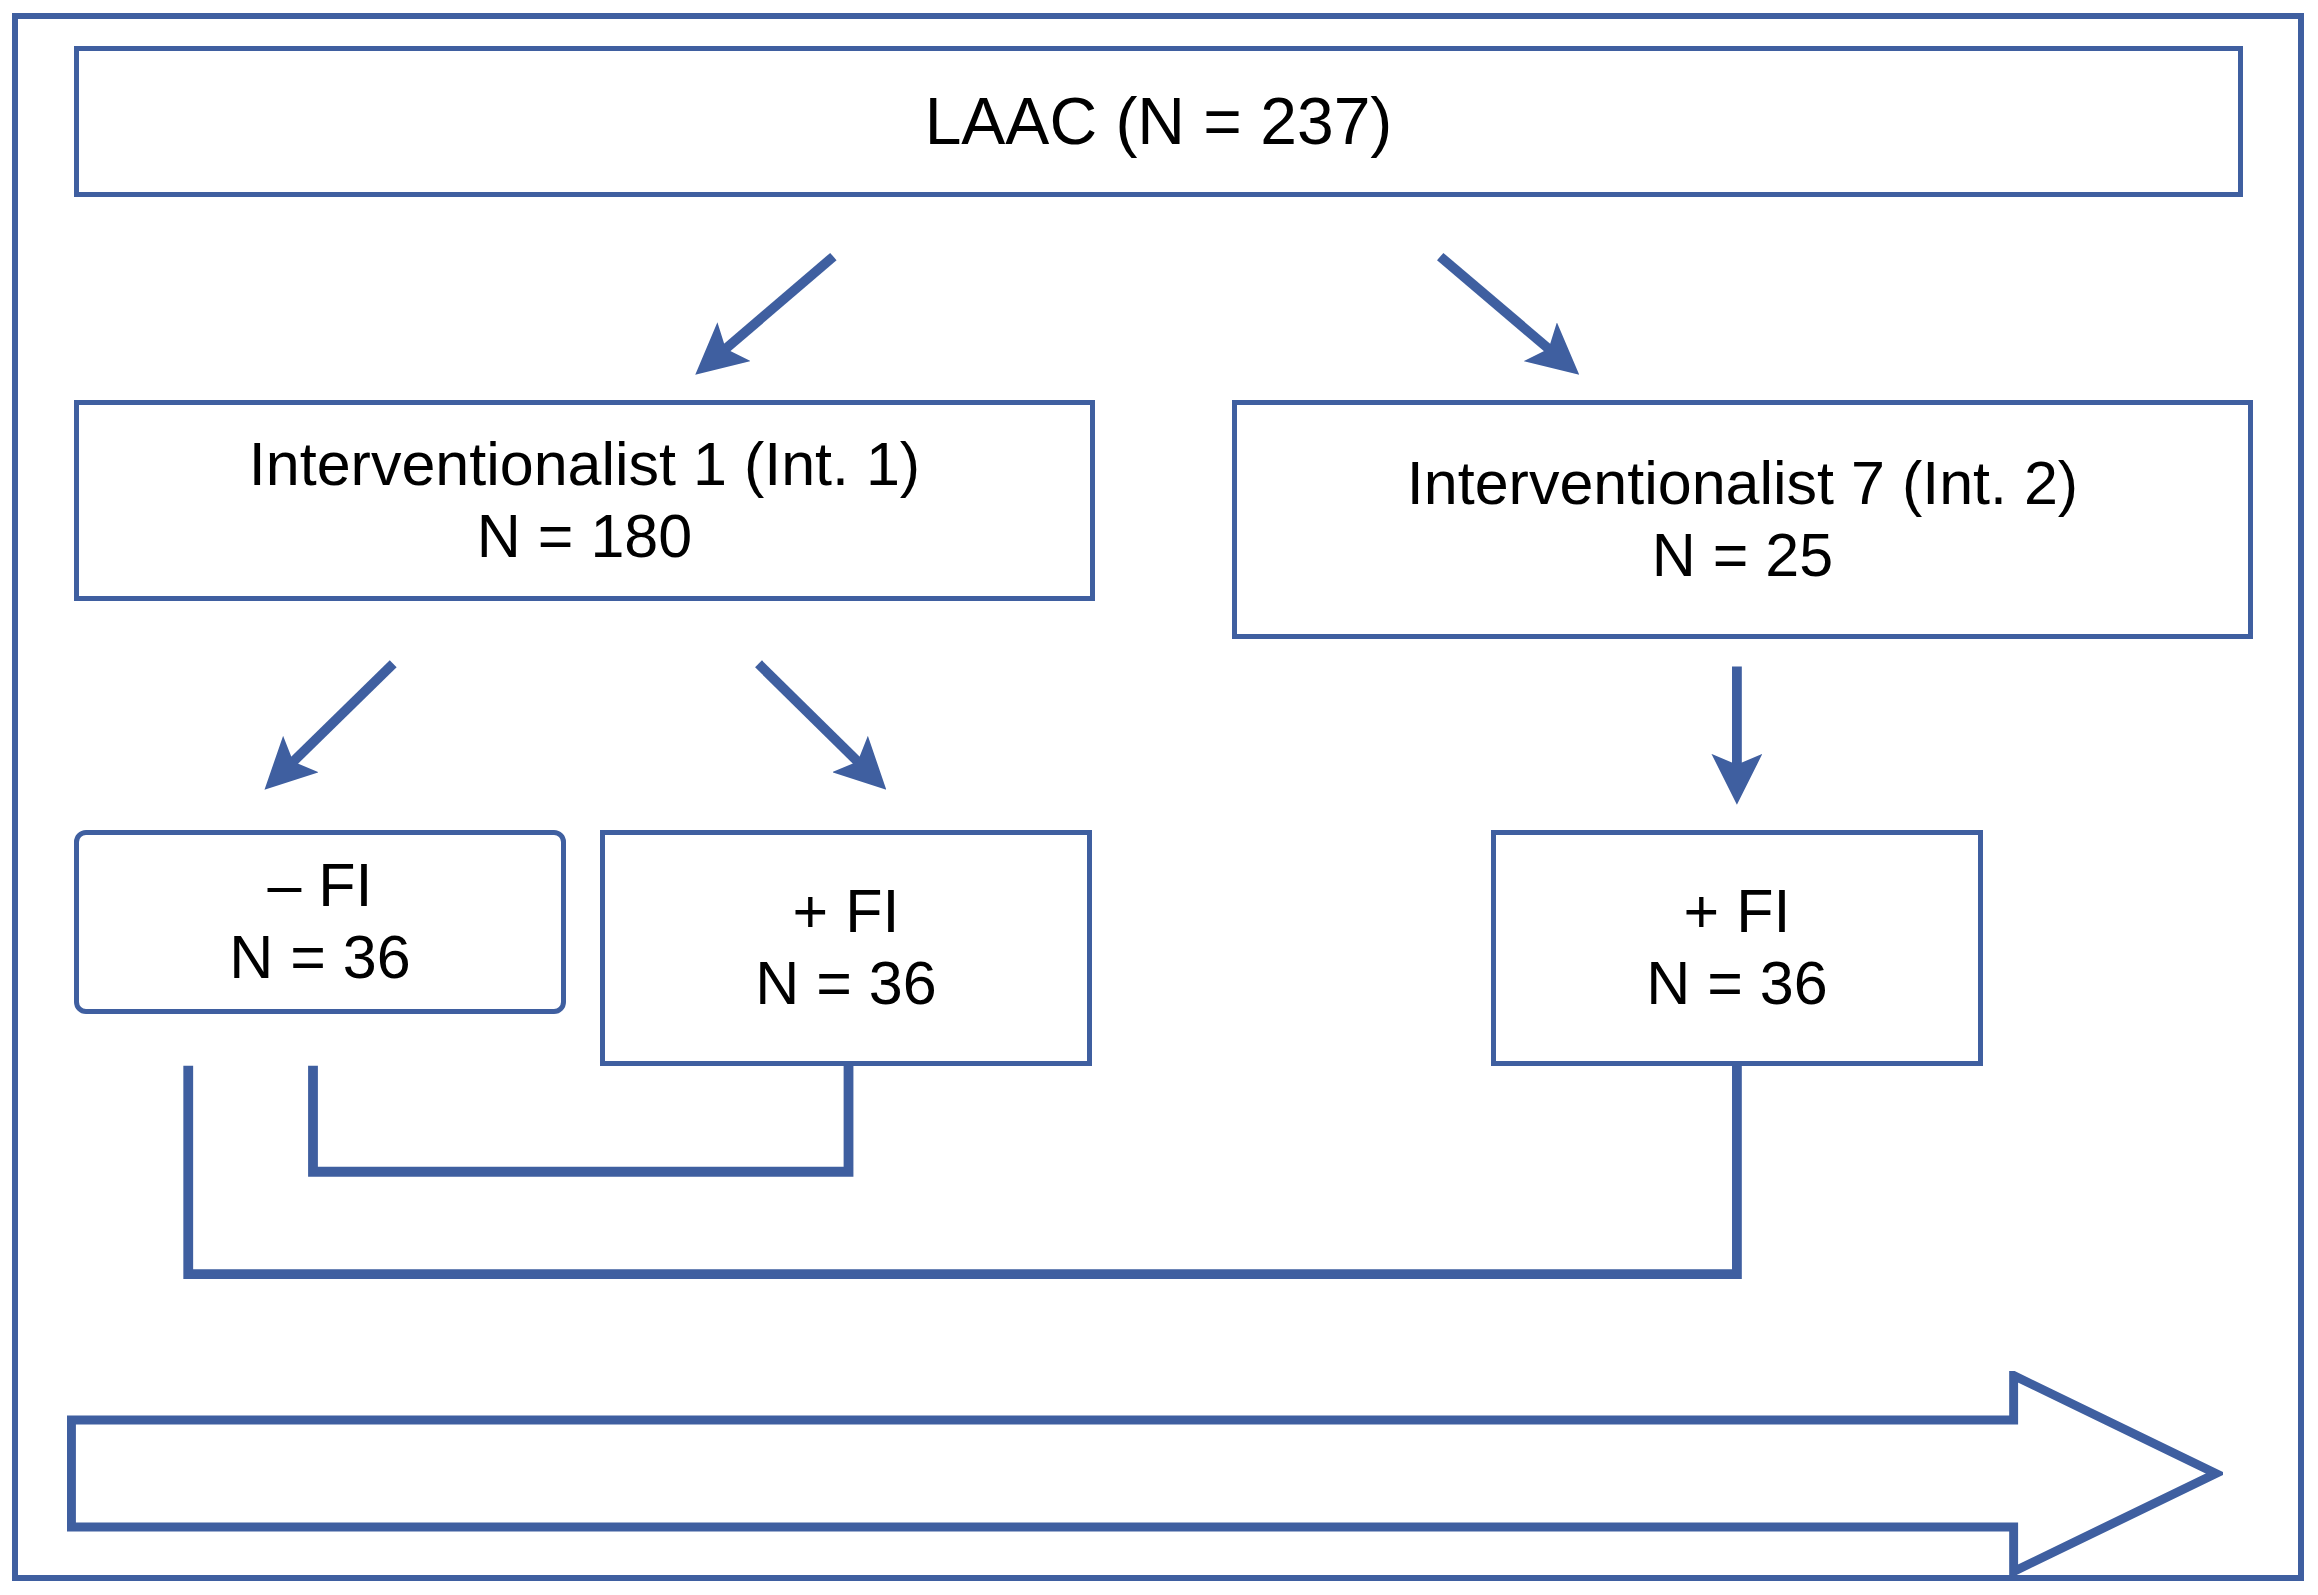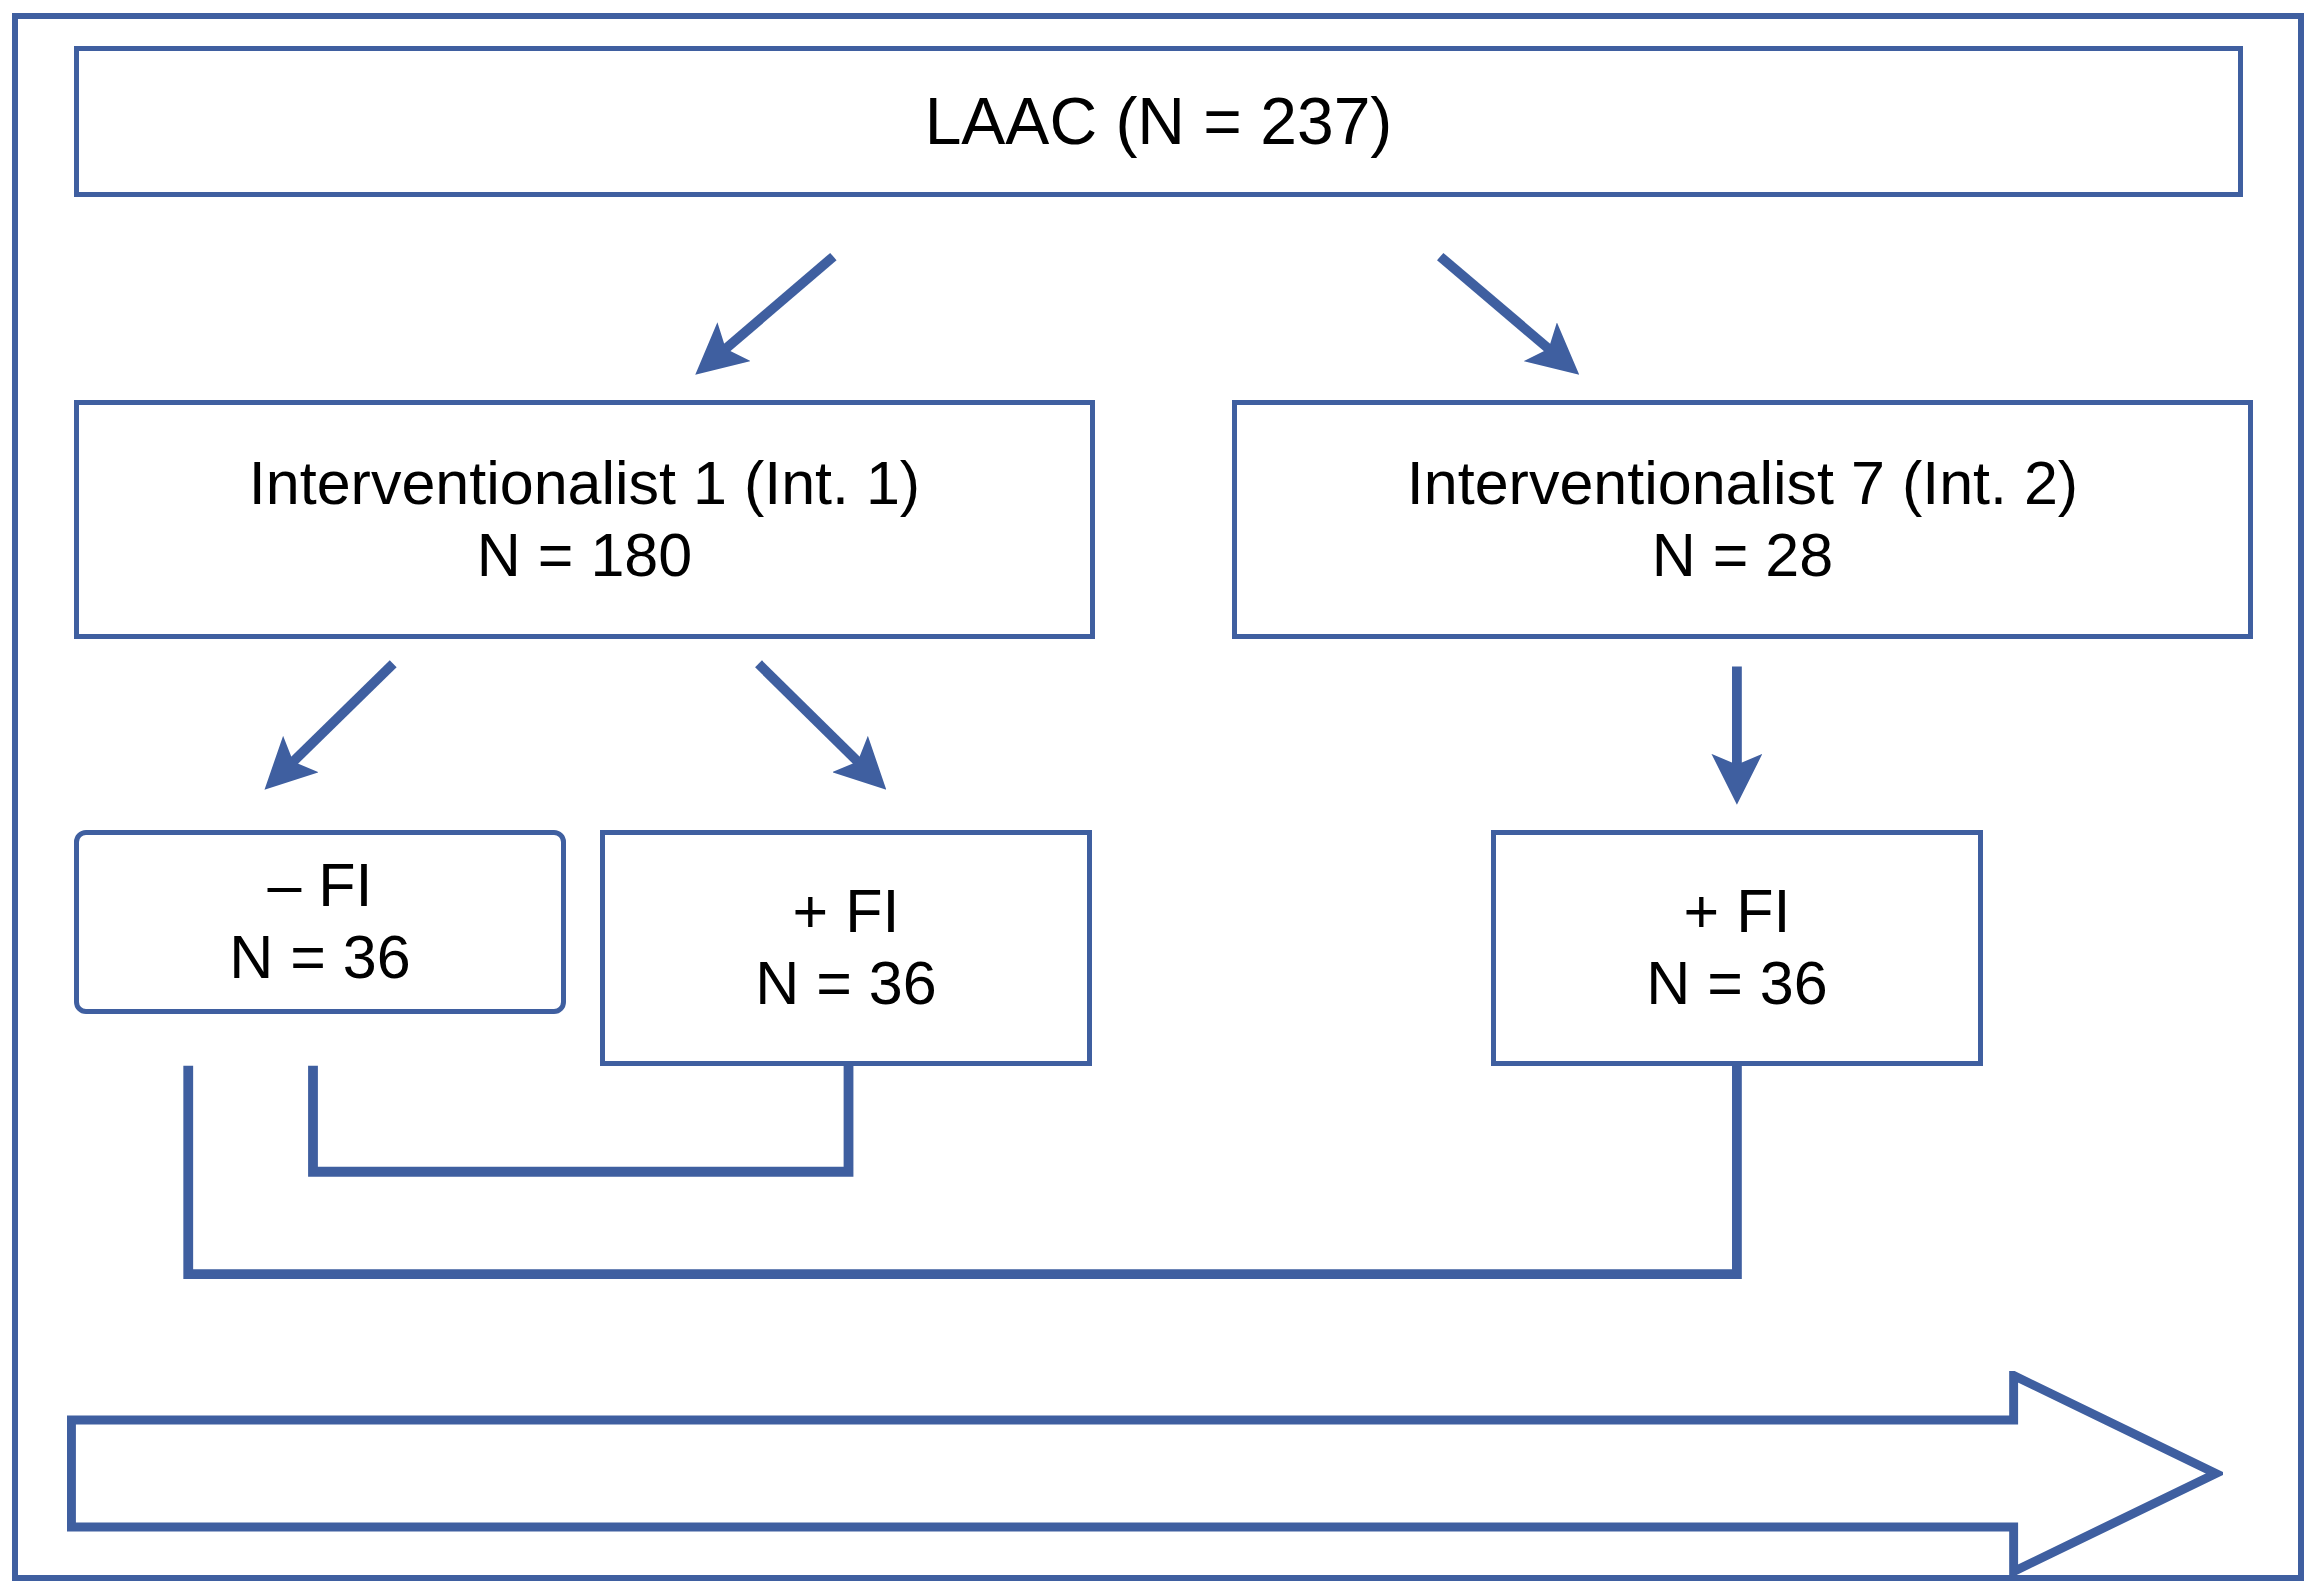--- a/index.html
+++ b/index.html
@@ -50,21 +50,21 @@
     left: 74px;
     top: 46px;
     width: 2169px;
     height: 151px;
     font-size: 66px;
   }
   #box-int1 {
     left: 74px;
     top: 400px;
     width: 1021px;
-    height: 239px;
+    height: 201px;
     font-size: 61px;
   }
   #box-int2 {
     left: 1232px;
     top: 400px;
     width: 1021px;
     height: 239px;
     font-size: 61px;
   }
   #box-fi-neg {
@@ -130,21 +130,21 @@
     <span class="line1">LAAC (N = 237)</span>
   </div>
 
   <div class="node" id="box-int1">
     <span class="line1">Interventionalist 1 (Int. 1)</span>
     <span class="line2">N = 180</span>
   </div>
 
   <div class="node" id="box-int2">
     <span class="line1">Interventionalist 7 (Int. 2)</span>
-    <span class="line2">N = 28</span>
+    <span class="line2">N = 25</span>
   </div>
 
   <div class="node" id="box-fi-neg">
     <span class="line1">– FI</span>
     <span class="line2">N = 36</span>
   </div>
 
   <div class="node" id="box-fi-pos-1">
     <span class="line1">+ FI</span>
     <span class="line2">N = 36</span>

